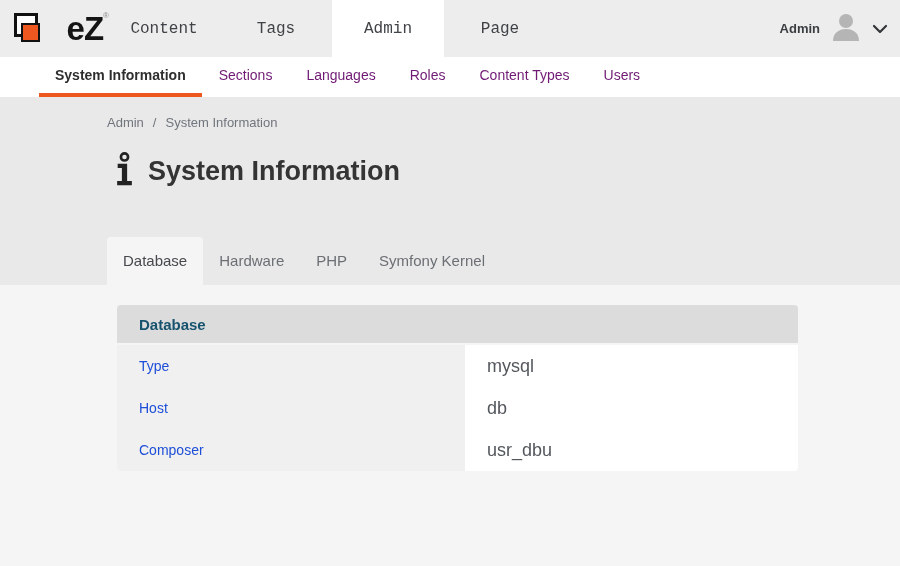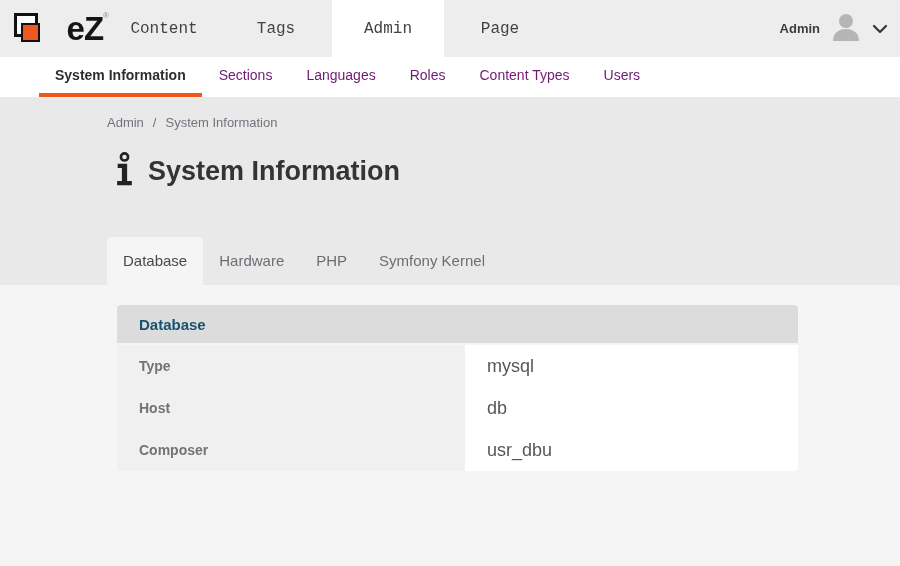--- a/index.html
+++ b/index.html
@@ -39,21 +39,21 @@
 
   
   .panel { background:#f5f5f5; height:281px; }
   .info-table { margin:20px 0 0 117px; width:681px; }
   .info-table-header { height:38px; background:#dcdcdc; border-radius:4px 4px 0 0;
                        display:flex; align-items:center; padding-left:22px;
                        font-size:15px; font-weight:bold; color:#17536e; }
   .info-table-body { margin-top:2px; border-radius:0 0 4px 4px; overflow:hidden; }
   .info-row { display:flex; height:42px; }
   .info-label { width:348px; background:#f0f0f0; display:flex; align-items:center;
-                padding-left:22px; font-size:14px; font-weight:bold; color:#737373; }
+                padding-left:22px; font-size:14px; font-weight:normal; color:#1d4ed8; }
   .info-value { flex:1; background:#ffffff; display:flex; align-items:center;
                 padding-left:22px; font-size:18px; color:#53575c; }
 </style>
 </head>
 <body>
 
 <div class="top-header">
   <div class="logo">
     <span class="logo-mark">
       <span class="logo-sq-white"></span>

